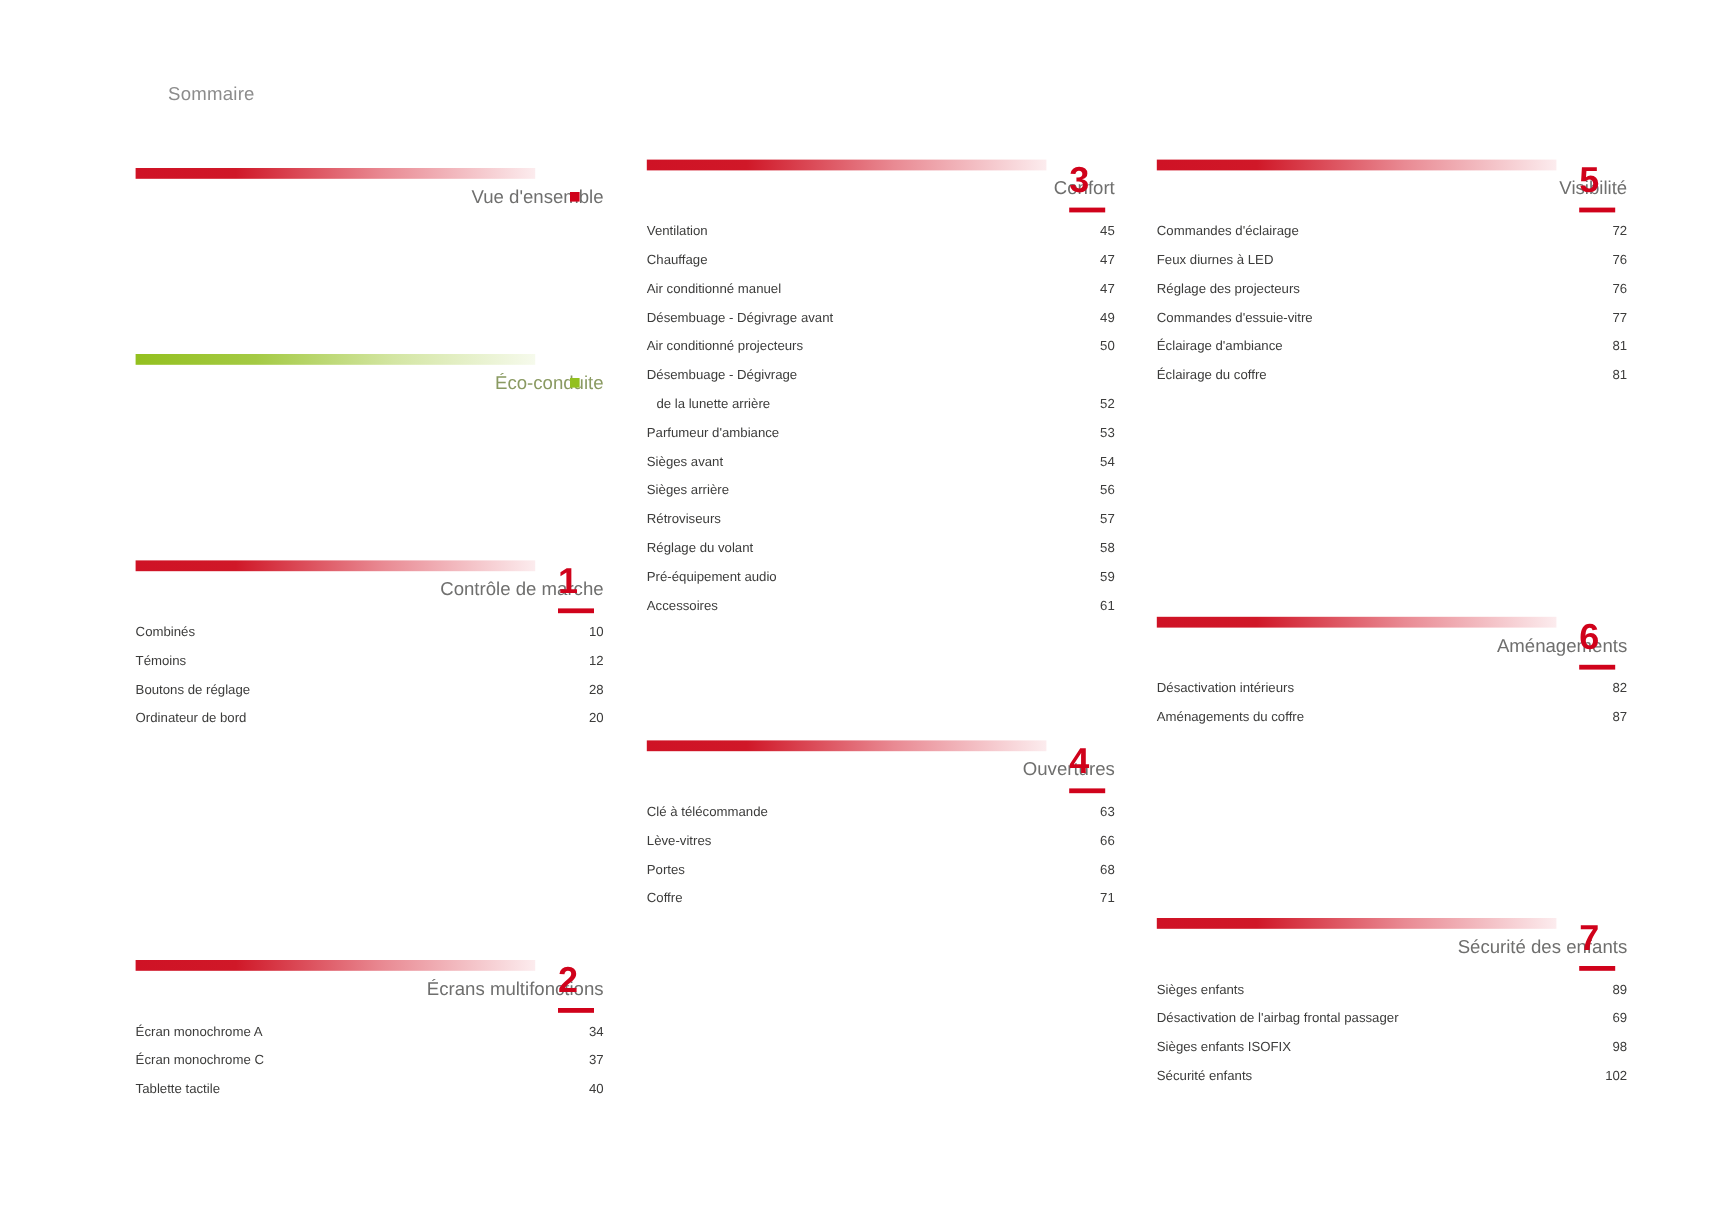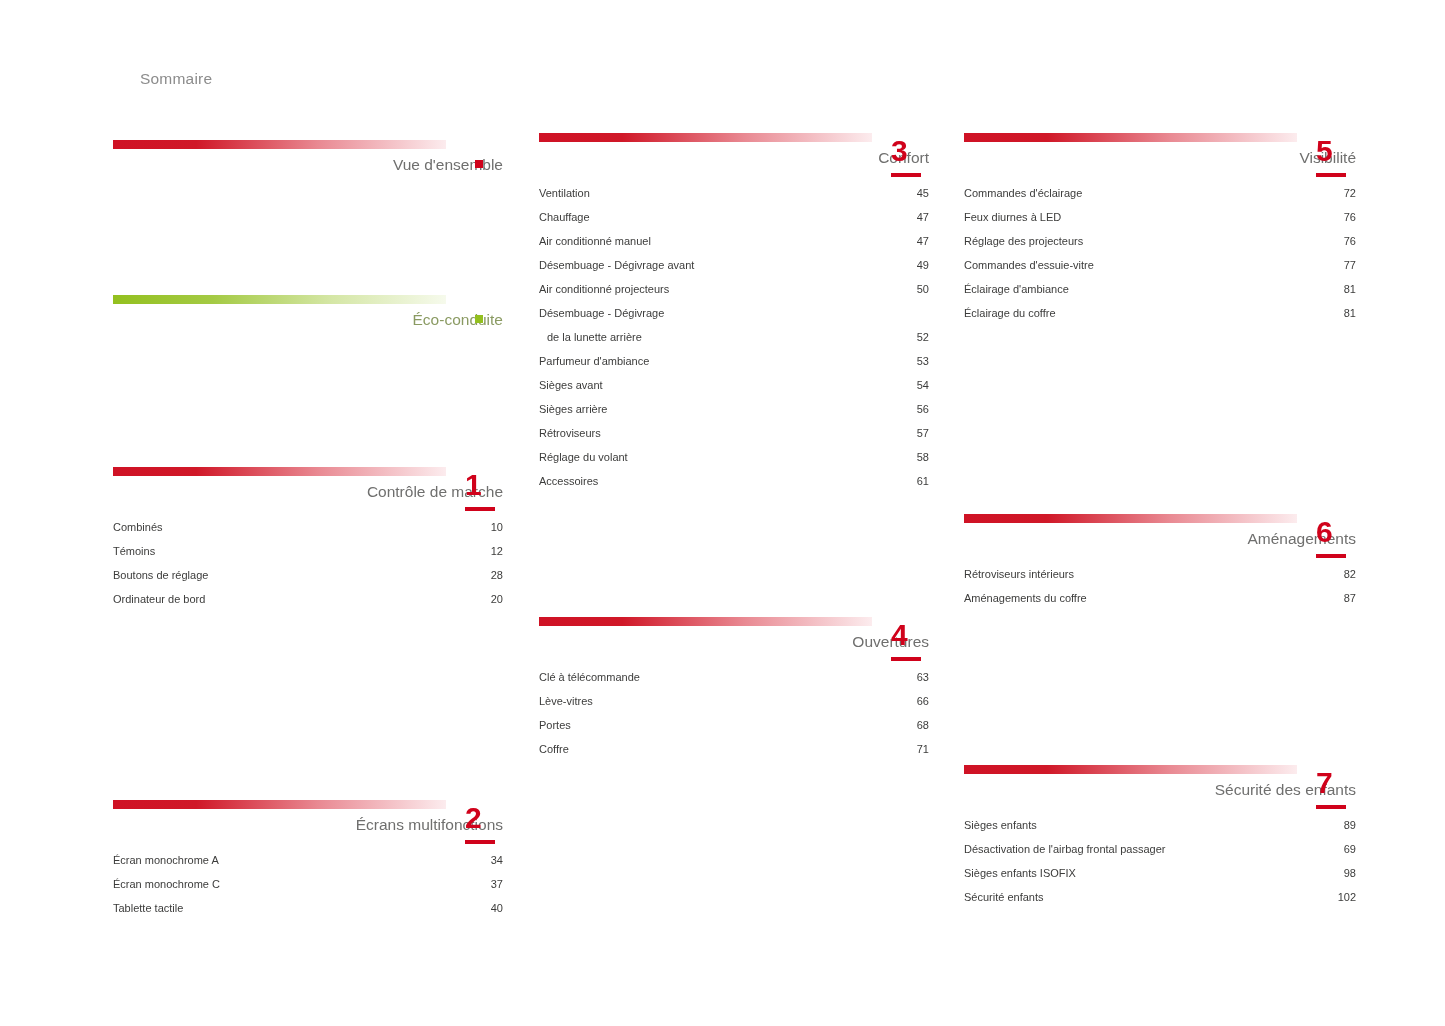--- a/index.html
+++ b/index.html
@@ -265,20 +265,24 @@
           </div>
           <div class="entry">
             <span class="label">Rétroviseurs</span>
             <span class="page">57</span>
           </div>
           <div class="entry">
             <span class="label">Réglage du volant</span>
             <span class="page">58</span>
           </div>
           <div class="entry">
+            <span class="label">Pré-équipement audio</span>
+            <span class="page">59</span>
+          </div>
+          <div class="entry">
             <span class="label">Accessoires</span>
             <span class="page">61</span>
           </div>
         </div>
       </div>
       <div class="section" style="top: 617px;">
         <div class="sec-head">
           <div class="bar bar-red"></div>
           <div class="sec-title">Ouvertures</div>
           <div class="sec-num">4</div>
@@ -338,21 +342,21 @@
         </div>
       </div>
       <div class="section" style="top: 514px;">
         <div class="sec-head">
           <div class="bar bar-red"></div>
           <div class="sec-title">Aménagements</div>
           <div class="sec-num">6</div>
         </div>
         <div class="entries">
           <div class="entry">
-            <span class="label">Rétroviseurs intérieurs</span>
+            <span class="label">Désactivation intérieurs</span>
             <span class="page">82</span>
           </div>
           <div class="entry">
             <span class="label">Aménagements du coffre</span>
             <span class="page">87</span>
           </div>
         </div>
       </div>
       <div class="section" style="top: 765px;">
         <div class="sec-head">

